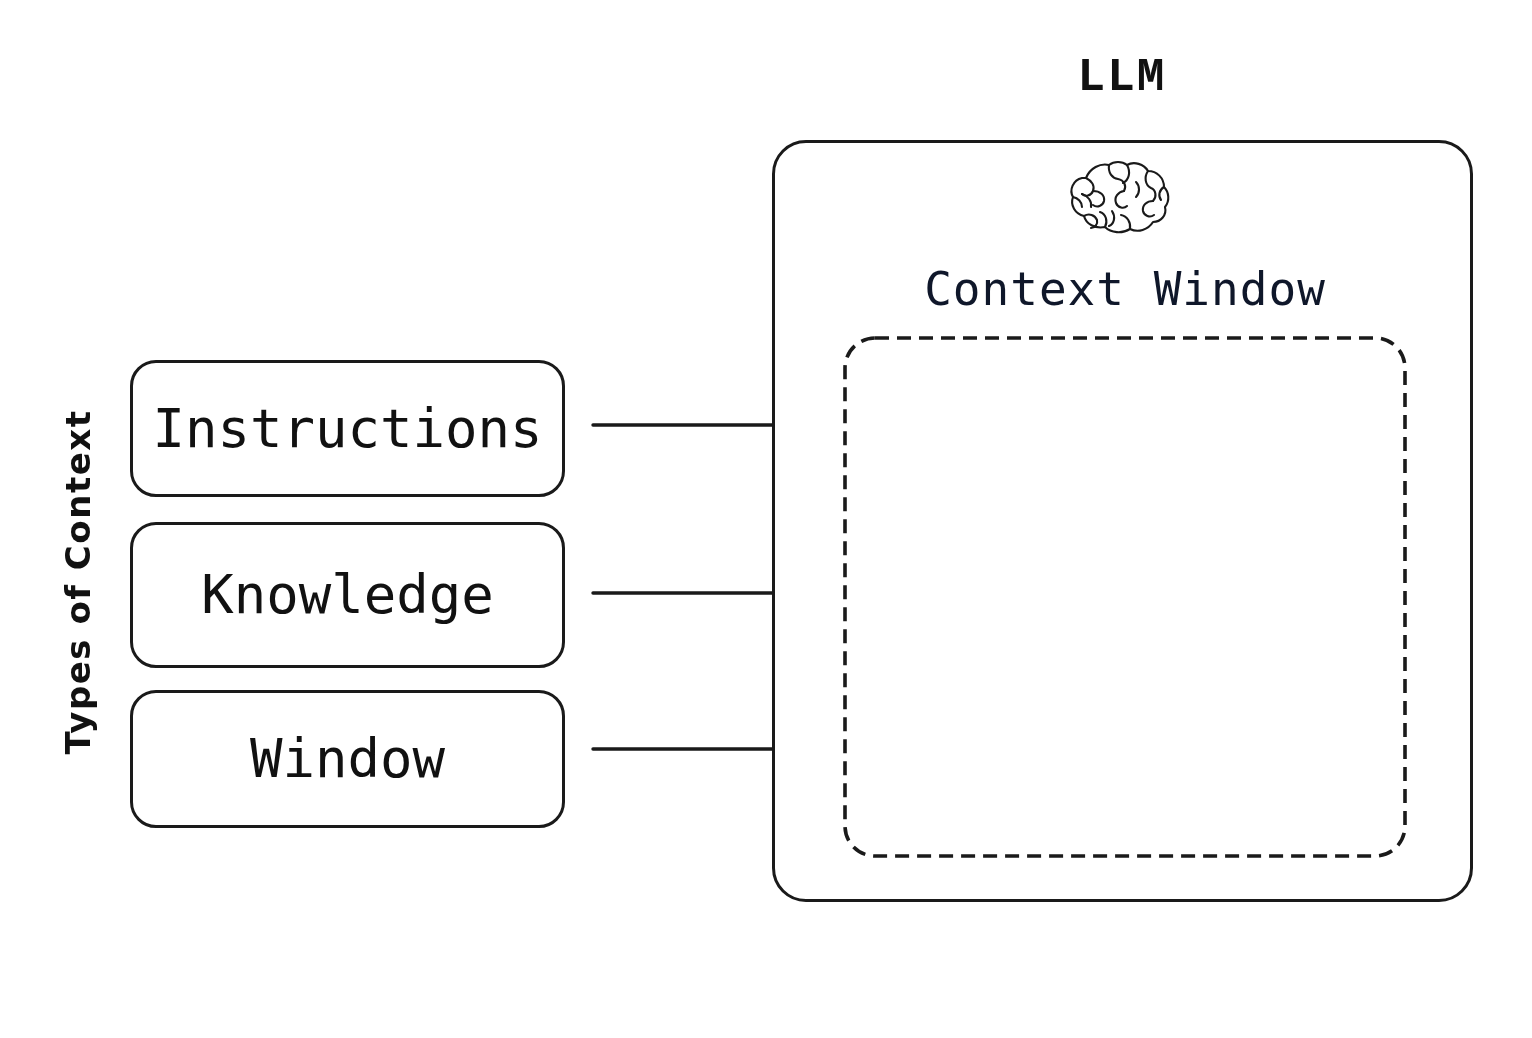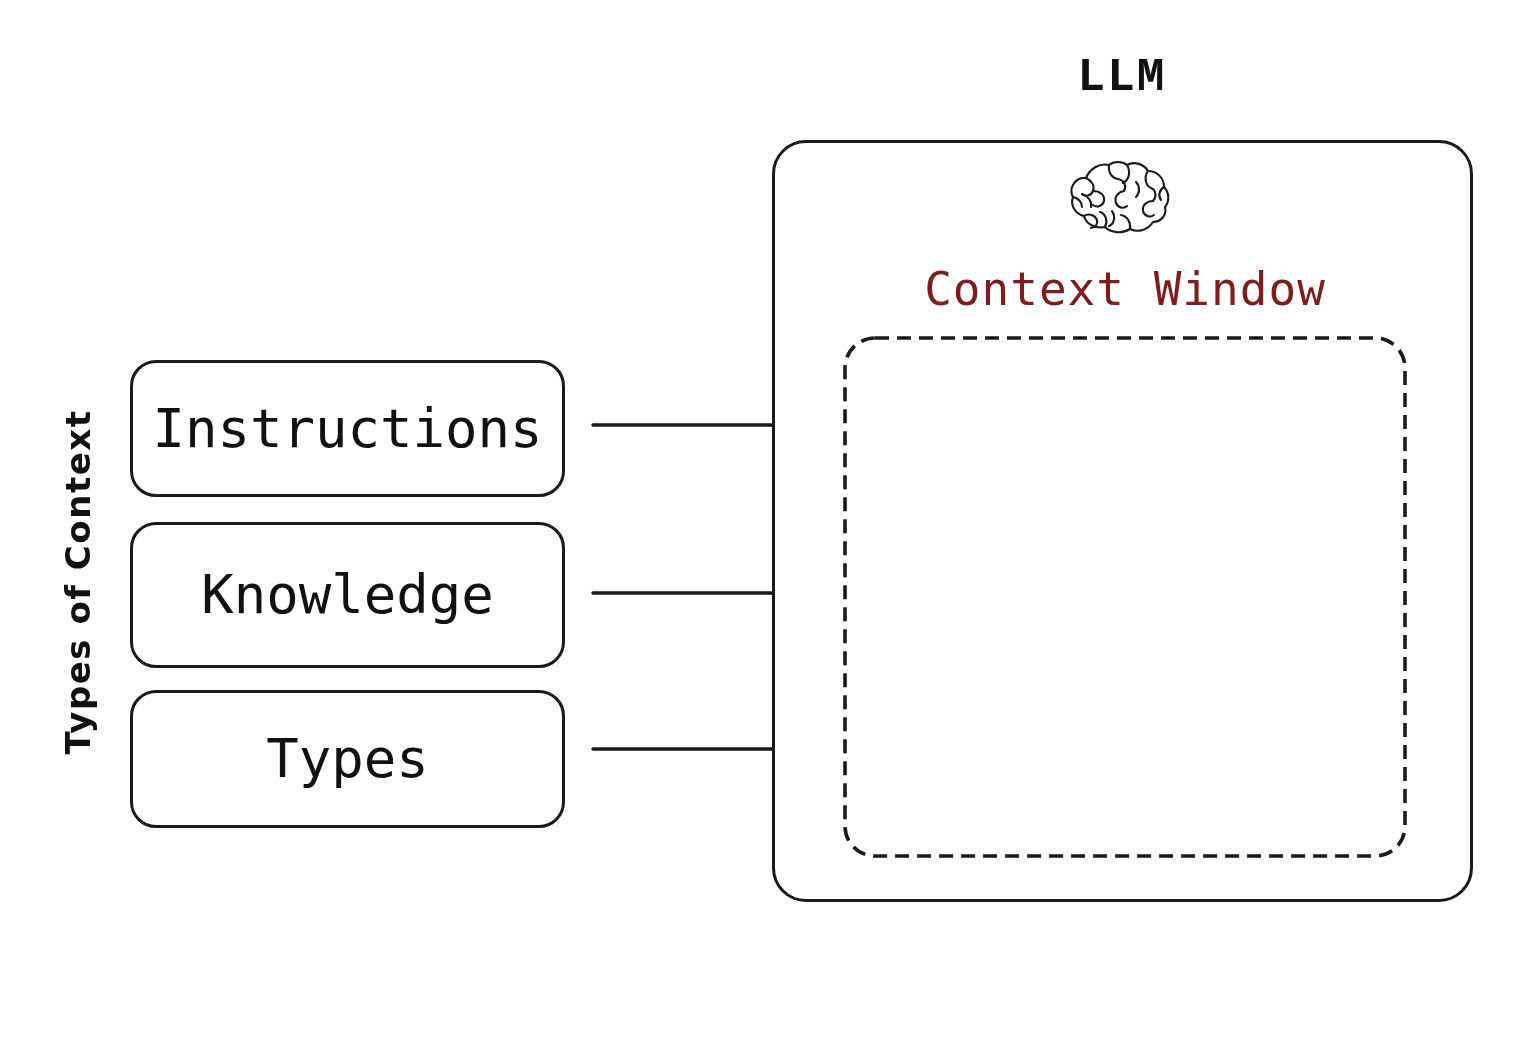--- a/index.html
+++ b/index.html
@@ -110,21 +110,21 @@
 
   #context-window-label {
     position: absolute;
     left: 843px;
     top: 262px;
     width: 564px;
     text-align: center;
     font-family: "DejaVu Sans Mono", monospace;
     font-size: 46px;
     font-weight: 400;
-    color: #7f1d1d;
+    color: #0f172a;
     letter-spacing: 1px;
     white-space: nowrap;
   }
 
   #context-window-box {
     position: absolute;
     left: 843px;
     top: 336px;
     width: 564px;
     height: 522px;
@@ -148,21 +148,21 @@
 
   <div class="ctx-box" id="ctx-box-0">
     <span class="ctx-label">Instructions</span>
   </div>
 
   <div class="ctx-box" id="ctx-box-1">
     <span class="ctx-label">Knowledge</span>
   </div>
 
   <div class="ctx-box" id="ctx-box-2">
-    <span class="ctx-label">Types</span>
+    <span class="ctx-label">Window</span>
   </div>
 
   <svg class="arrow-svg" id="arrow-0" viewBox="0 0 250 34">
     <line x1="3" y1="17" x2="230" y2="17" stroke="#1a1a1a" stroke-width="3.4" stroke-linecap="round"></line>
     <polyline points="216,6 238,17 216,28" fill="none" stroke="#1a1a1a" stroke-width="3.4" stroke-linecap="round" stroke-linejoin="round"></polyline>
   </svg>
 
   <svg class="arrow-svg" id="arrow-1" viewBox="0 0 250 34">
     <line x1="3" y1="17" x2="230" y2="17" stroke="#1a1a1a" stroke-width="3.4" stroke-linecap="round"></line>
     <polyline points="216,6 238,17 216,28" fill="none" stroke="#1a1a1a" stroke-width="3.4" stroke-linecap="round" stroke-linejoin="round"></polyline>

